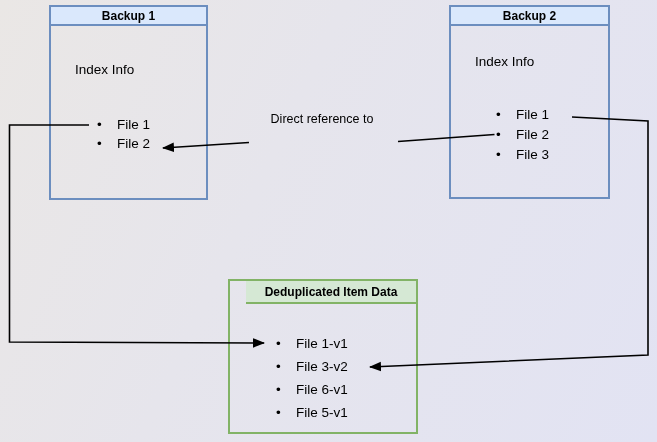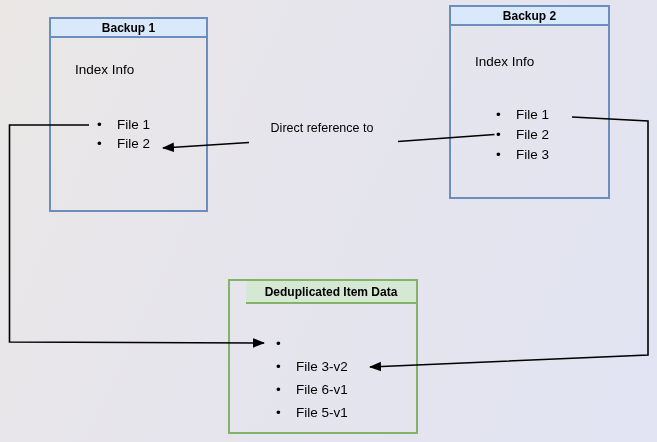--- a/index.html
+++ b/index.html
@@ -31,21 +31,21 @@
     position:absolute;z-index:4;text-align:center;
     font-size:12.5px;line-height:15.5px;white-space:nowrap;
   }
   svg.arrows{position:absolute;inset:0;z-index:2;pointer-events:none;}
 </style>
 </head>
 <body>
 
 <div class="canvas">
 
-  <div class="box blue" style="left:49px;top:17px;width:159px;height:195px;">
+  <div class="box blue" style="left:49px;top:5px;width:159px;height:195px;">
     <div class="hdr">Backup 1</div>
   </div>
   <div class="txt" style="left:75px;top:62px;">Index Info</div>
   <div class="list b1" style="left:97px;top:115px;">
     <div class="li">
         <span class="bullet-dot">•</span>
         <span>File 1</span>
       </div>
     <div class="li">
         <span class="bullet-dot">•</span>
@@ -71,20 +71,21 @@
         <span>File 3</span>
       </div>
   </div>
 
   <div class="box green" style="left:228px;top:279px;width:190px;height:155px;padding-left:16px;">
     <div class="hdr">Deduplicated Item Data</div>
   </div>
   <div class="list dd" style="left:276px;top:332px;">
     <div class="li">
         <span class="bullet-dot">•</span>
+        <span>File 1-v1</span>
       </div>
     <div class="li">
         <span class="bullet-dot">•</span>
         <span>File 3-v2</span>
       </div>
     <div class="li">
         <span class="bullet-dot">•</span>
         <span>File 6-v1</span>
       </div>
     <div class="li">
@@ -101,17 +102,17 @@
     </defs>
 
     <path d="M 89 125 L 9.5 125 L 9.5 342 L 264 343" fill="none" stroke="#000" stroke-width="1.6" marker-end="url(#arrowhead)"></path>
 
     <path d="M 572 117 L 648 121 L 648 355 L 370 367" fill="none" stroke="#000" stroke-width="1.6" marker-end="url(#arrowhead)"></path>
 
     <path d="M 494.5 134.5 L 398 141.5" fill="none" stroke="#000" stroke-width="1.6"></path>
     <path d="M 249 142.5 L 163 148" fill="none" stroke="#000" stroke-width="1.6" marker-end="url(#arrowhead)"></path>
   </svg>
 
-  <div class="annotation" style="left:242px;top:121px;width:160px;">
+  <div class="annotation" style="left:242px;top:112px;width:160px;">
     <div>Direct reference to</div>
   </div>
 
 </div>
 
 </body></html>

